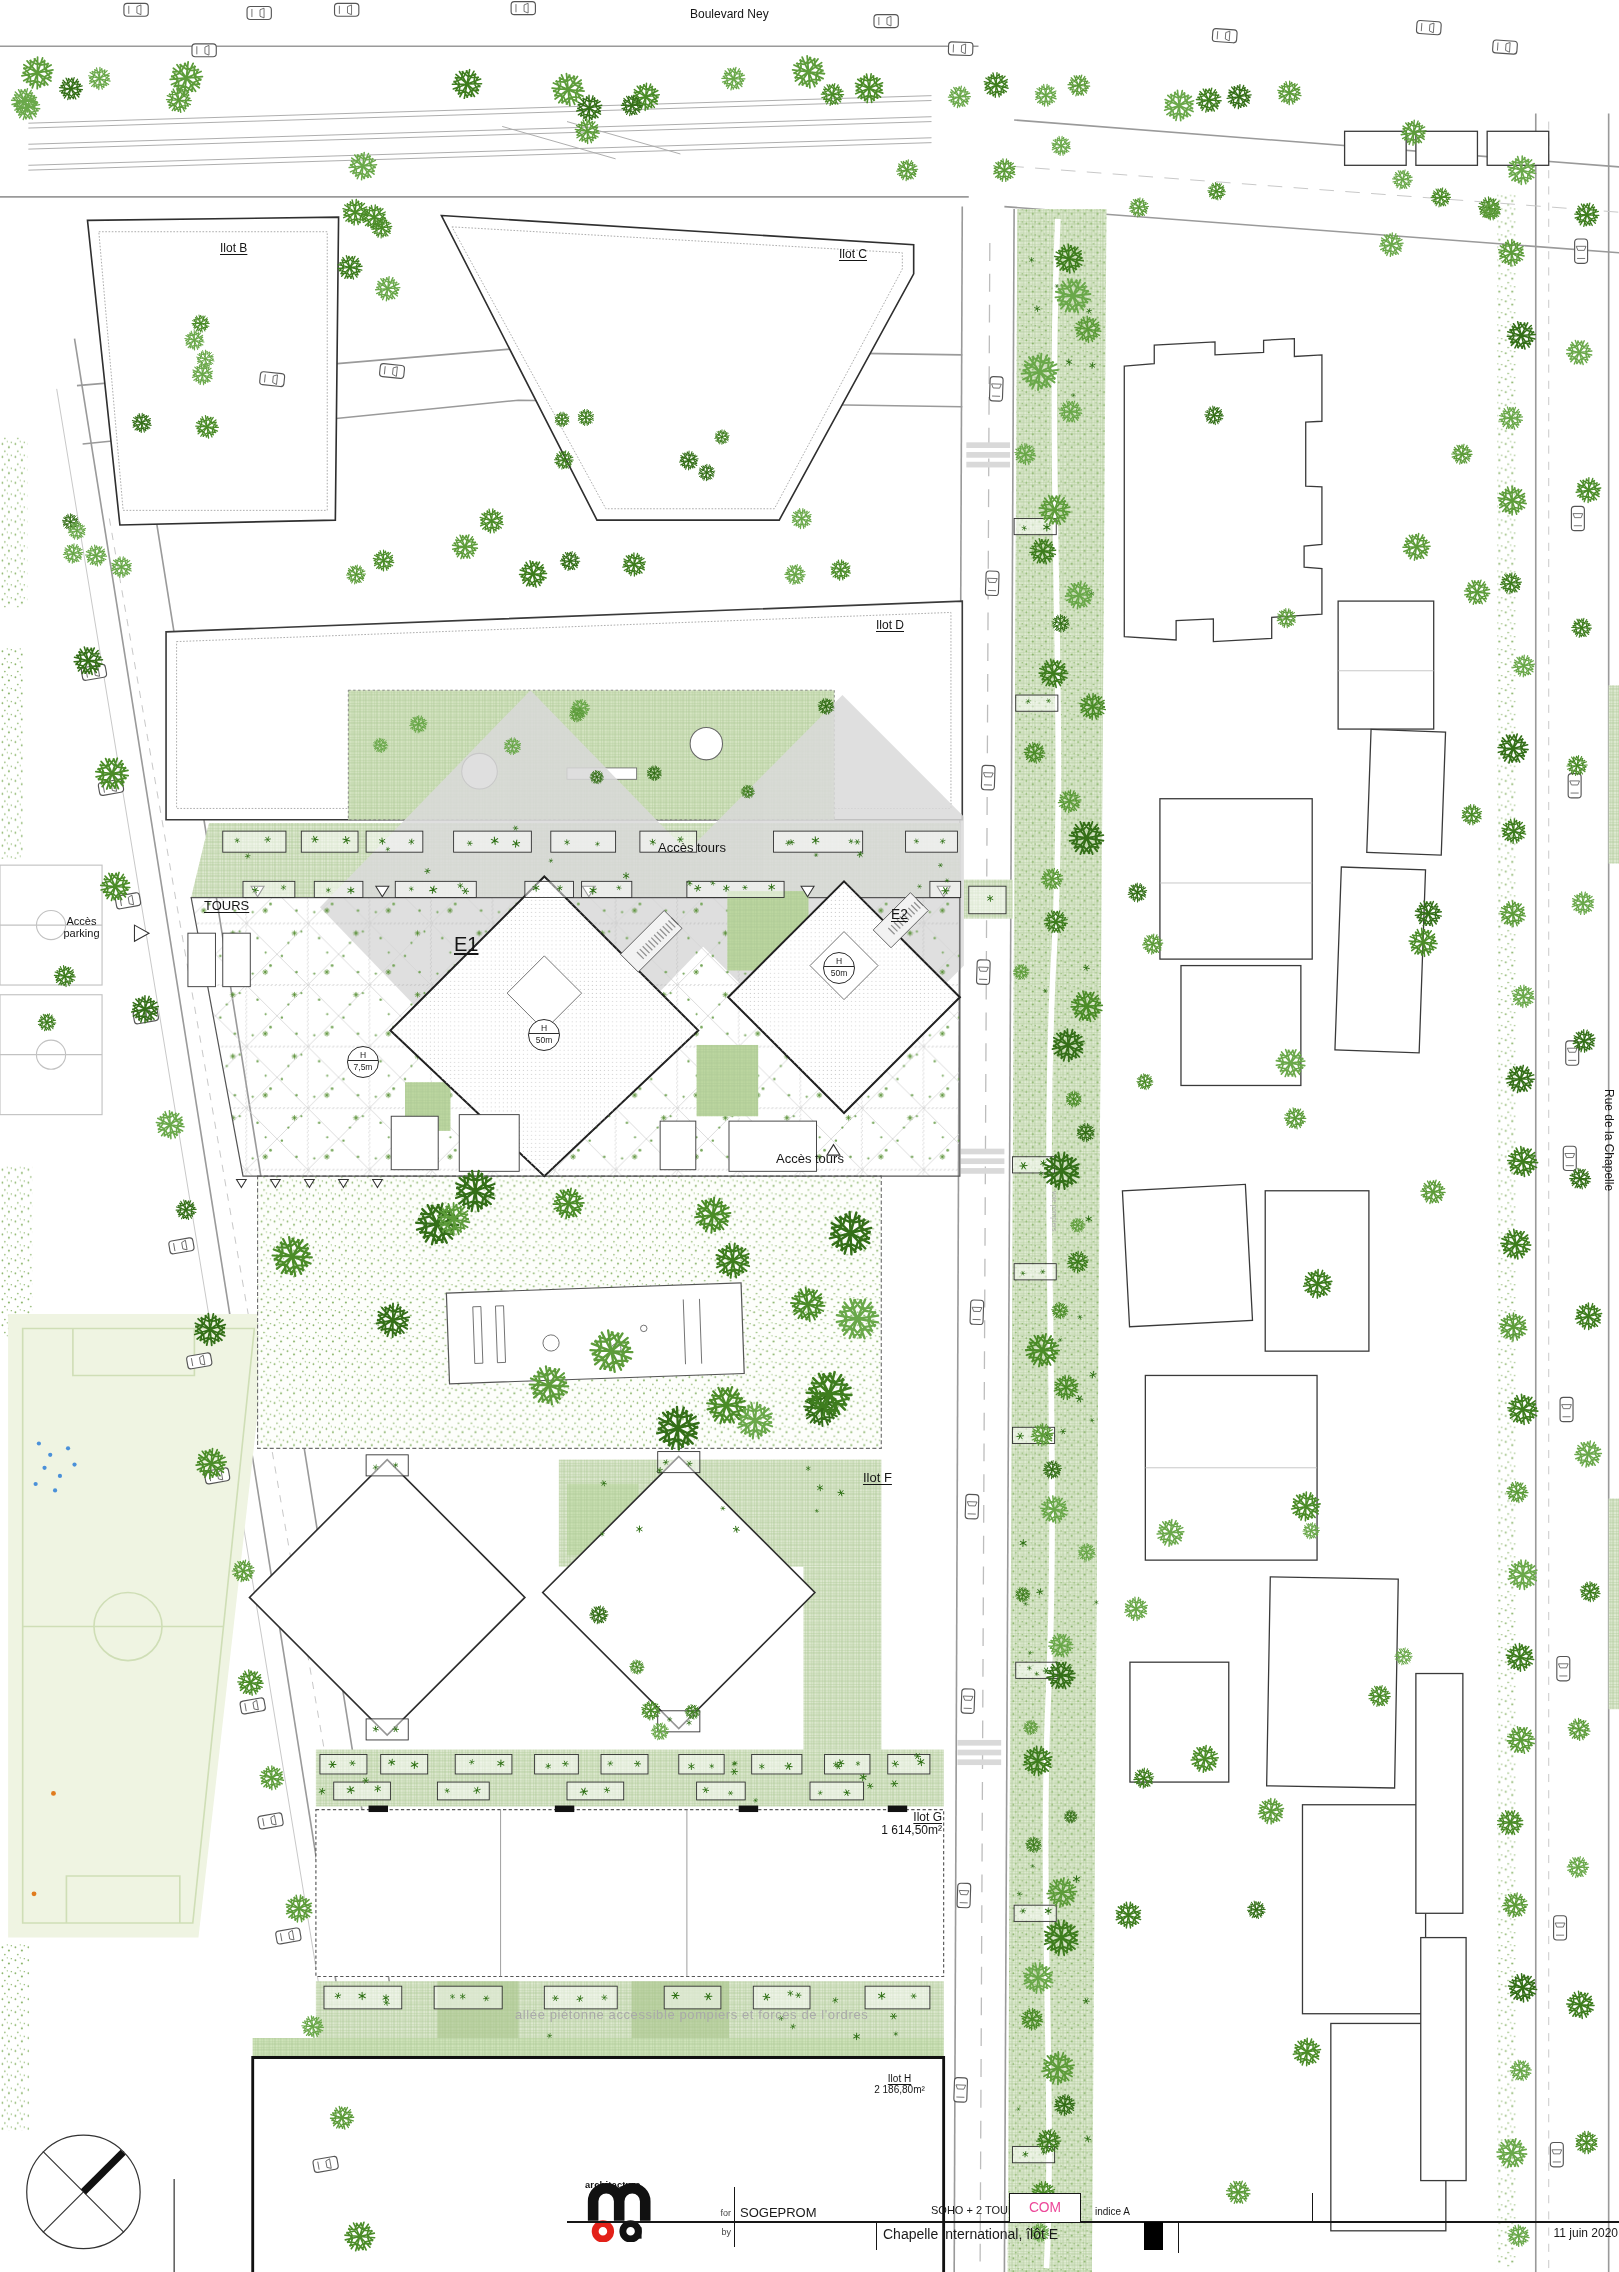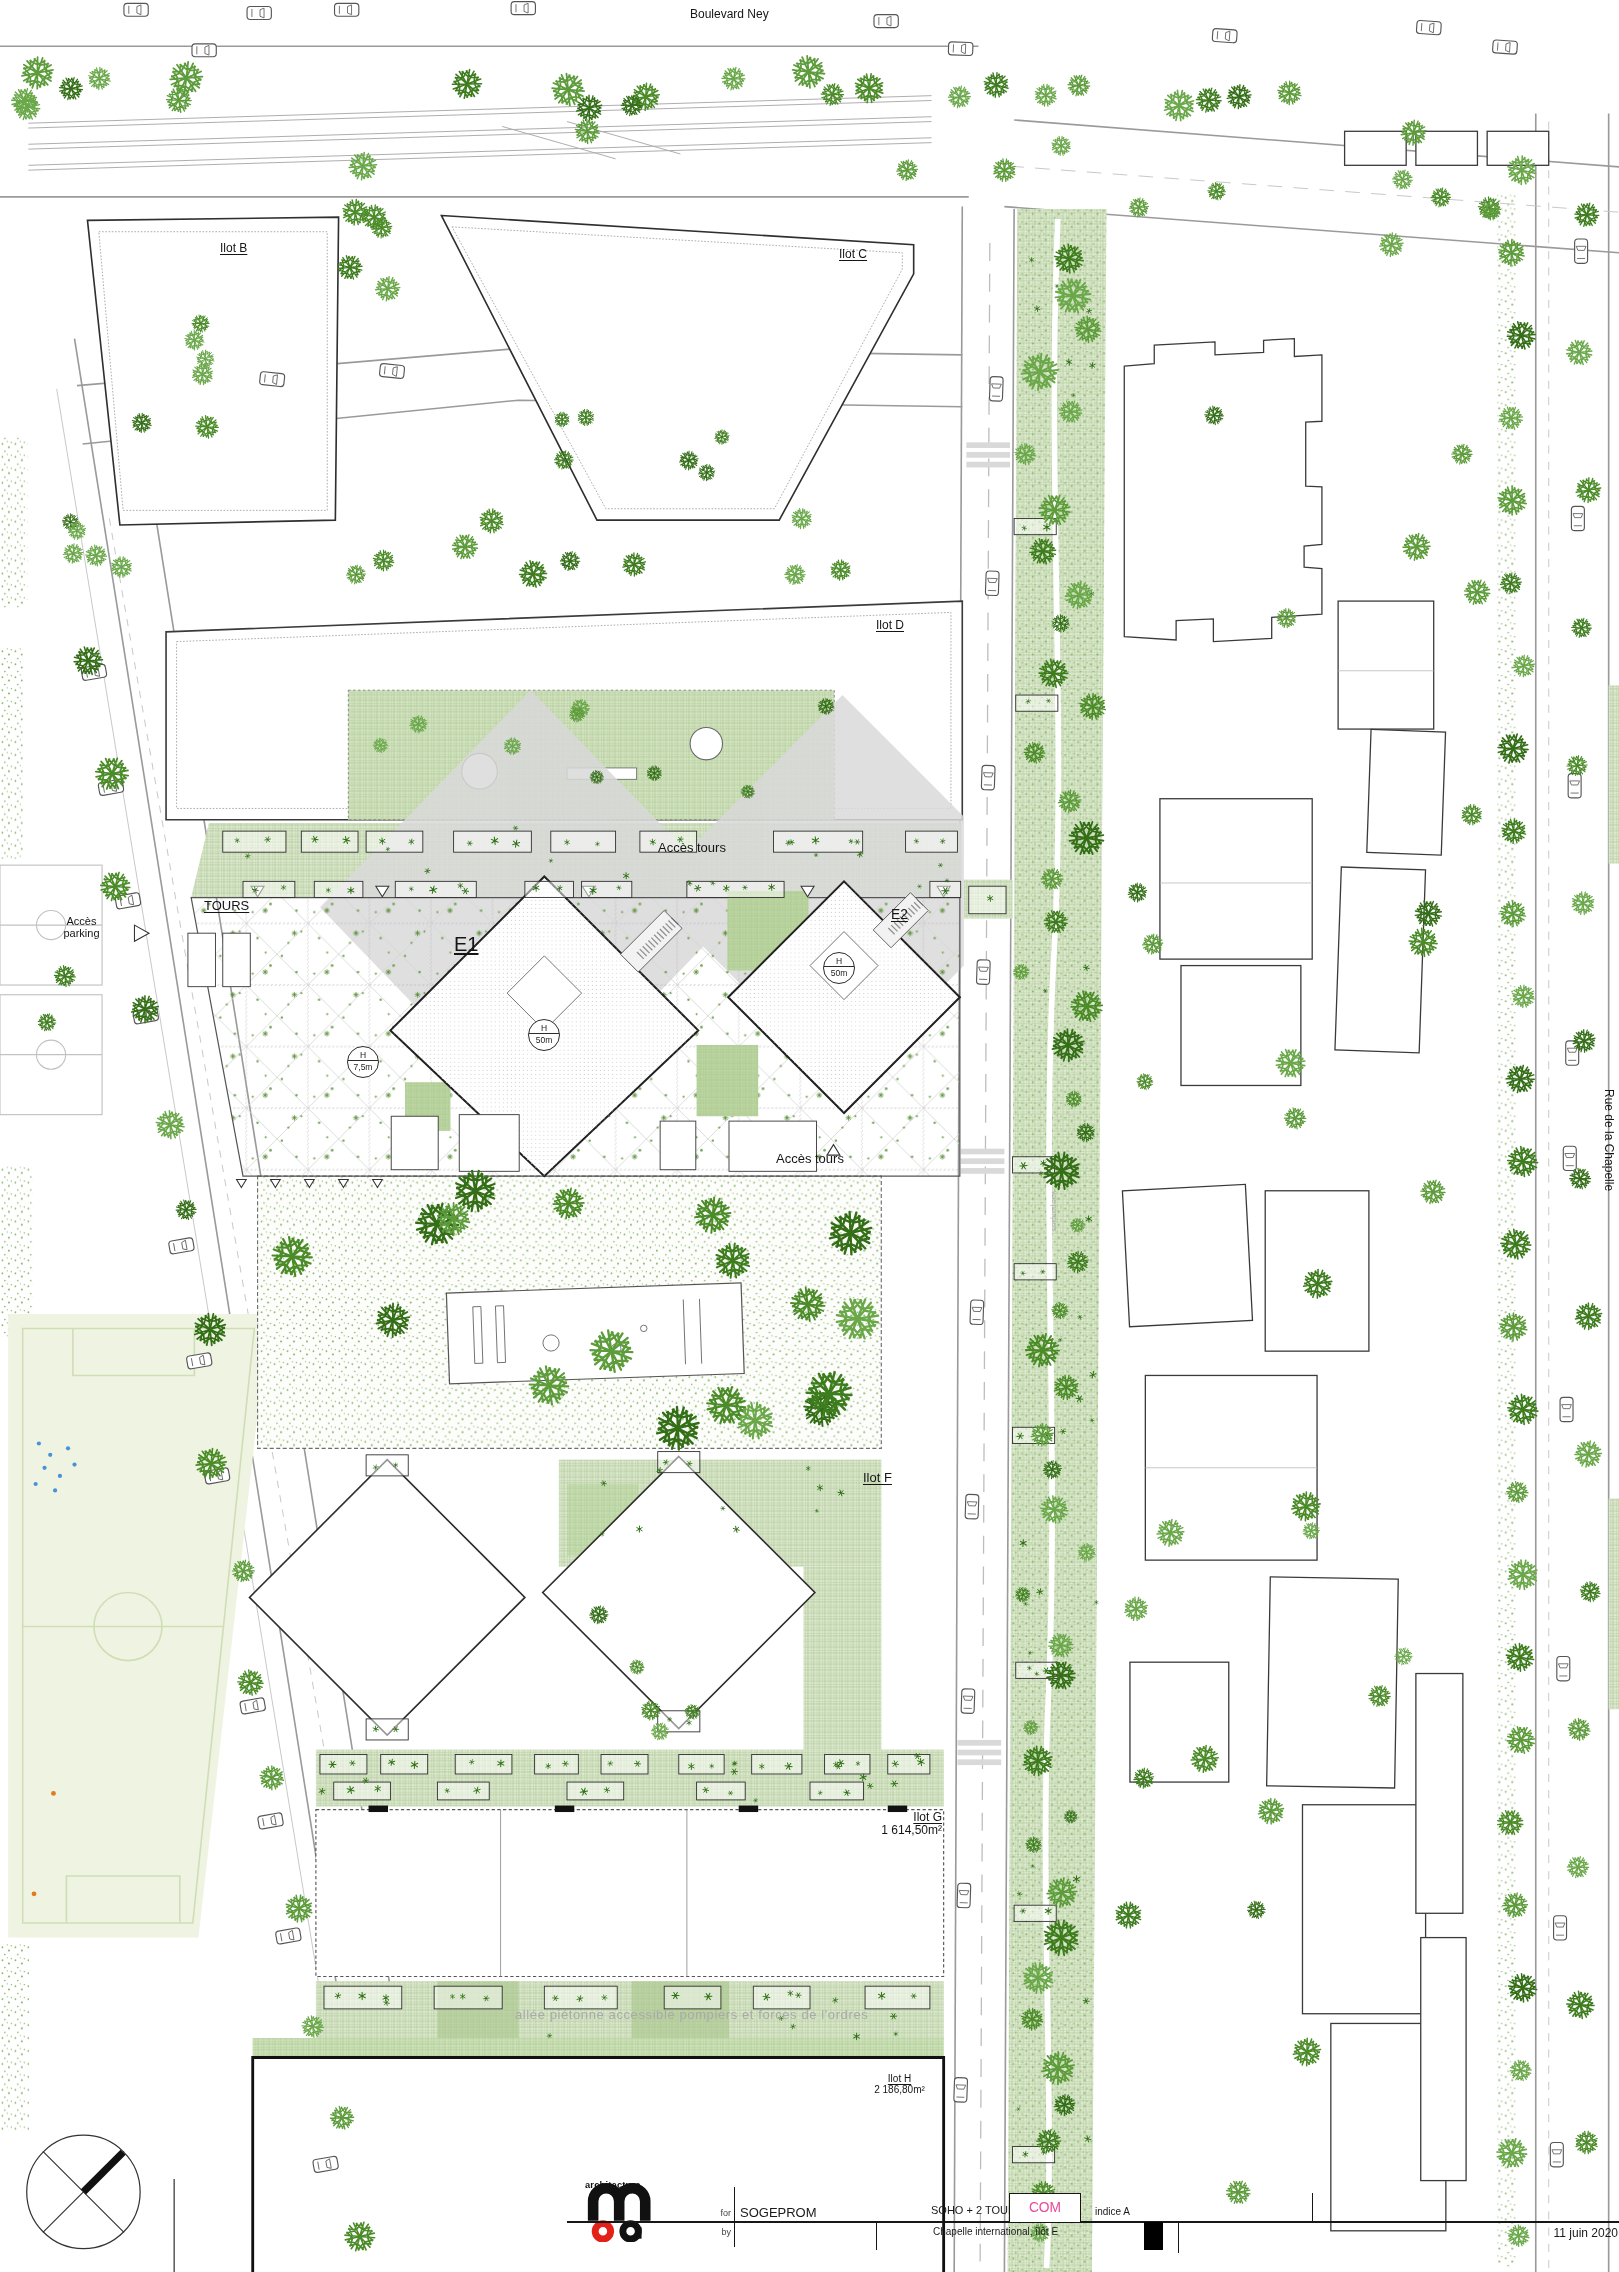--- a/index.html
+++ b/index.html
@@ -890,20 +890,20 @@
 </div>
 <div class="tbline" style="left:567px;top:2221px;width:1053px;height:1.6px"></div>
 <div class="tbline" style="left:734px;top:2187px;width:1.2px;height:60px"></div>
 <div class="tb rgt" style="left:695px;top:2208px;width:36px;font-size:9px;color:#444">for</div>
 <div class="tb rgt" style="left:695px;top:2227px;width:36px;font-size:9px;color:#444">by</div>
 <div class="tb" style="left:740px;top:2205px;font-size:13px">SOGEPROM</div>
 <div class="tb" style="left:931px;top:2204px;font-size:11px">SOHO + 2 TOURS</div>
 <div class="combox" style="left:1009px;top:2193px;width:70px;height:27.5px">COM</div>
 <div class="tb" style="left:1095px;top:2206px;font-size:10px">indice A</div>
 <div class="tbline" style="left:876px;top:2222px;width:1.2px;height:27.5px"></div>
-<div class="tb" style="left:933px;top:2226px;font-size:10px">Chapelle international, îlôt E</div>
+<div class="tb" style="left:883px;top:2226px;font-size:14px">Chapelle international, îlôt E</div>
 <div class="tb" style="left:1144px;top:2222px;width:18.6px;height:27.5px;background:#000"></div>
 <div class="tbline" style="left:1178px;top:2222px;width:1.2px;height:31px"></div>
 <div class="tbline" style="left:1312px;top:2193px;width:1.2px;height:28px"></div>
 <div class="tb rgt" style="left:1537px;top:2226px;width:81px;font-size:12px">11 juin 2020</div>
 
 </div>
 
 
 </body></html>

